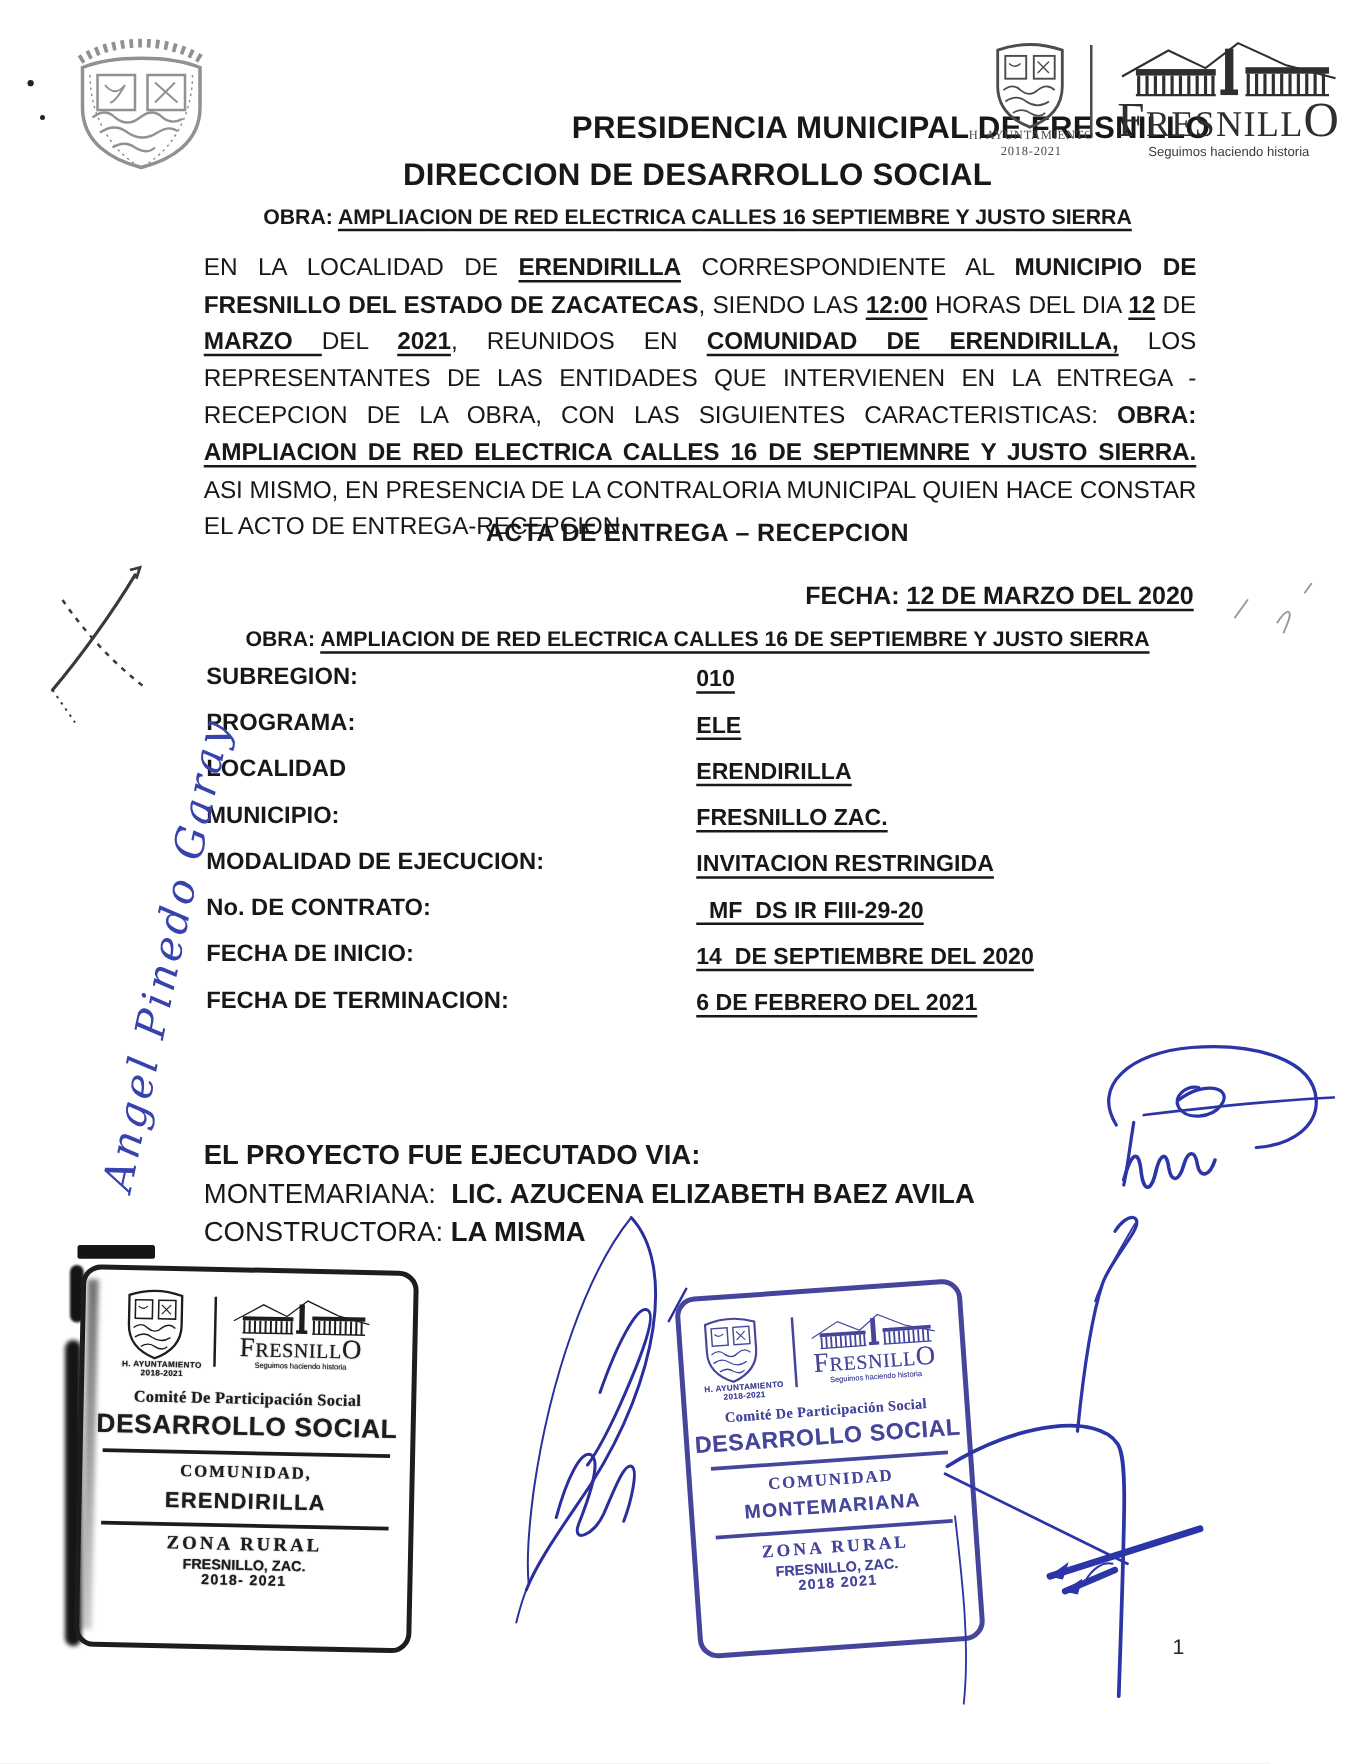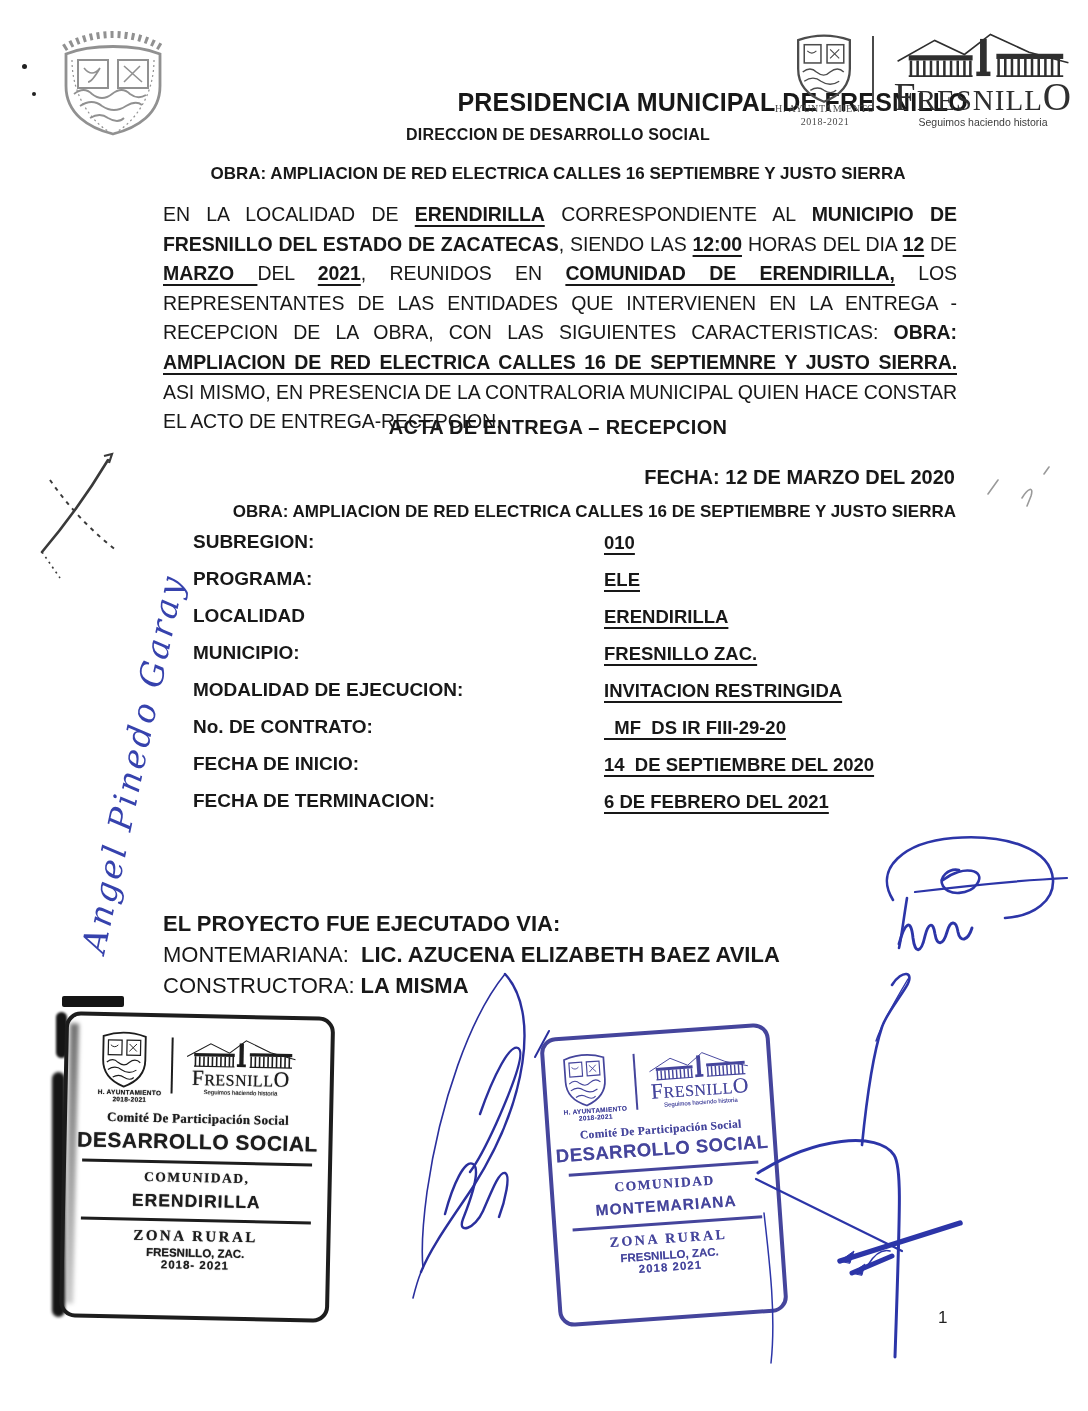--- a/index.html
+++ b/index.html
@@ -2,51 +2,51 @@
 <html><head>
 <meta charset="utf-8">
 <style>
   html,body{margin:0;padding:0;background:#e8e8e8;}
   .page{
     position:relative;width:1088px;height:1411px;margin:0 auto;background:#ffffff;
     font-family:"Liberation Sans",sans-serif;color:#181818;overflow:hidden;
   }
   .abs{position:absolute;}
   .b{font-weight:bold;}
-  .u{text-decoration-thickness:2px;text-underline-offset:4px;}
+  .u{text-decoration:underline;text-decoration-thickness:2px;text-underline-offset:4px;}
   .rs-b{font-weight:bold;}
   .rs-u{font-weight:bold;text-decoration:underline;text-decoration-thickness:2px;text-underline-offset:4px;}
 
   
   .doc-title1{left:148px;top:88px;width:820px;text-align:right;font-size:25px;font-weight:bold;letter-spacing:.2px;}
-  .doc-title2{left:148px;top:126px;width:820px;text-align:center;font-size:16px;font-weight:bold;letter-spacing:.2px;}
+  .doc-title2{left:148px;top:126px;width:820px;text-align:center;font-size:25px;font-weight:bold;letter-spacing:.2px;}
   .obra-top{left:148px;top:164px;width:820px;text-align:center;font-size:17px;font-weight:bold;}
   .seal-tl{left:42px;top:24px;opacity:.85;}
   .ink-dot{width:5px;height:5px;border-radius:50%;background:#222;}
   .ayto-shield{left:782px;top:28px;color:#4c4c4c;}
   .ayto-caption{left:760px;top:102px;width:130px;text-align:center;font-size:10px;color:#4a4a4a;letter-spacing:.6px;line-height:13px;font-family:"Liberation Serif",serif;}
   .logo-divider{left:872px;top:36px;width:2px;height:72px;background:#4a4a4a;}
   .fres-logo-header{left:890px;top:30px;width:186px;text-align:center;color:#2f2f2f;}
   .fres-word{font-family:"Liberation Serif",serif;font-size:29px;letter-spacing:1px;line-height:30px;white-space:nowrap;}
   .fres-word .wm-big{font-size:1.35em;}
   .fres-tagline{font-size:10.5px;color:#3c3c3c;margin-top:1px;}
 
   
   .intro{left:163px;top:200px;width:794px;font-size:19.5px;line-height:29.6px;text-align:justify;letter-spacing:-.1px;margin:0;}
   .acta-title{left:148px;top:416px;width:820px;text-align:center;font-size:20px;font-weight:bold;letter-spacing:.3px;}
   .fecha-line{left:148px;top:466px;width:807px;text-align:right;font-size:20px;font-weight:bold;}
-  .obra2{left:136px;top:502px;width:820px;text-align:right;font-size:17px;font-weight:bold;}
+  .obra2{left:148px;top:502px;width:820px;text-align:center;font-size:17px;font-weight:bold;}
 
   .fields{left:165px;top:531px;width:800px;}
   .frow{display:flex;align-items:flex-start;min-height:24px;margin-bottom:13px;}
-  .flabel{width:392px;font-size:19px;font-weight:bold;flex:none;margin-left:28px;}
+  .flabel{width:392px;font-size:19px;font-weight:bold;flex:none;}
   .fvals{flex:1;}
   .fval{font-size:18.5px;font-weight:bold;white-space:pre;line-height:24px;display:inline-block;
         text-decoration:underline;text-decoration-thickness:2px;text-underline-offset:4px;}
-  .fvals .fval{display:block;margin-left:19px;}
+  .fvals .fval{display:block;}
   .fvals .fval + .fval{margin-top:15px;}
 
   .exec{left:163px;top:908px;font-size:22px;line-height:31px;}
 
   
   .ink{color:#2c35a8;}
   .margin-name{left:74px;top:948px;width:420px;transform:rotate(-78deg);transform-origin:0 0;
     font-family:"DejaVu Serif",serif;font-style:italic;font-size:33px;color:#3642ad;letter-spacing:3px;white-space:nowrap;}
   .pagenum{left:938px;top:1308px;font-size:17px;color:#222;}
 

